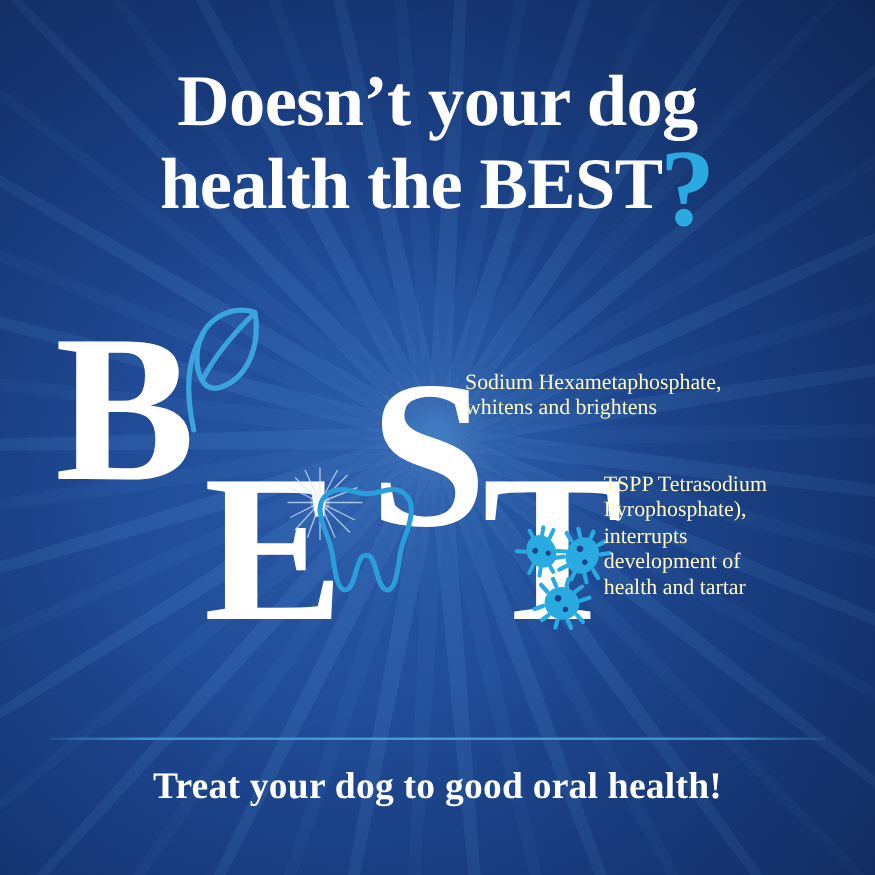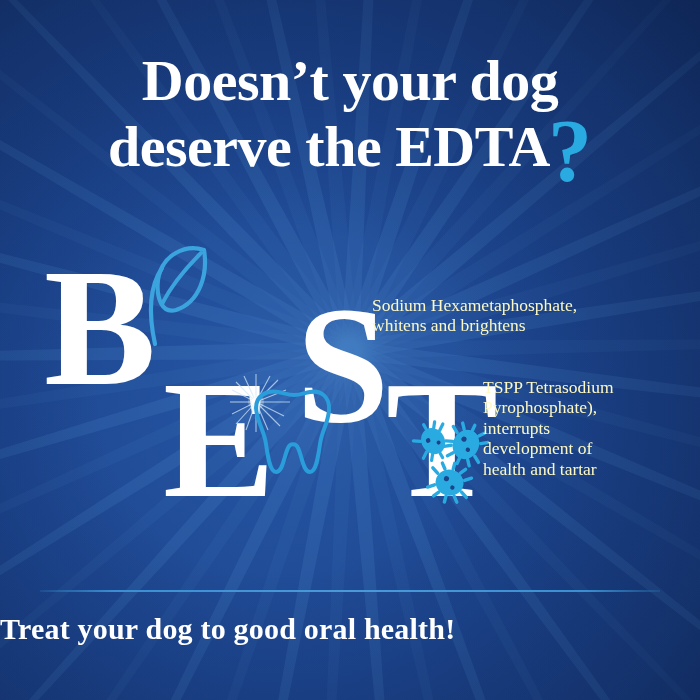--- a/index.html
+++ b/index.html
@@ -118,21 +118,21 @@
     top: 590px;
     width: 620px;
     height: 2px;
     background: linear-gradient(90deg, rgba(41,171,226,.15) 0%, #3b8fd0 12%, #4a9ad8 50%, #3b8fd0 88%, rgba(41,171,226,.15) 100%);
   }
   .tagline {
     position: absolute;
     left: 0;
     top: 612px;
     width: 700px;
-    text-align: left;
+    text-align: center;
     color: #ffffff;
     font-family: "Liberation Serif", serif;
     font-weight: bold;
     font-size: 30px;
     letter-spacing: .2px;
     white-space: nowrap;
   }
 </style>
 </head>
 <body>
@@ -185,21 +185,21 @@
       <div class="ray" style="transform: translate(-50%, -100%) rotate(323.87deg); opacity: 0.45;"></div>
       <div class="ray" style="transform: translate(-50%, -100%) rotate(331.696deg); opacity: 0.95;"></div>
       <div class="ray" style="transform: translate(-50%, -100%) rotate(339.522deg); opacity: 0.45;"></div>
       <div class="ray" style="transform: translate(-50%, -100%) rotate(347.348deg); opacity: 0.95;"></div>
       <div class="ray" style="transform: translate(-50%, -100%) rotate(355.174deg); opacity: 0.45;"></div>
     </div>
   <div class="vignette"></div>
 
   <div class="headline">
     <span class="ln ln1">Doesn’t your dog</span>
-    <span class="ln ln2"><span>deserve the EDTA</span><span class="qmark">?</span></span>
+    <span class="ln ln2"><span>health the BEST</span><span class="qmark">?</span></span>
   </div>
 
   <div class="bigletter" id="letter-b">B</div>
   <div class="bigletter" id="letter-e">E</div>
   <div class="bigletter" id="letter-s">S</div>
   <div class="bigletter" id="letter-t">T</div>
 
   <div class="icon" id="leaf-icon">
     <svg width="86" height="108" viewBox="0 0 86 108">
       <path d="M27 104 C20 72 22 46 34 28" fill="none" stroke="#3ba3de" stroke-width="4.2" stroke-linecap="round"></path>

